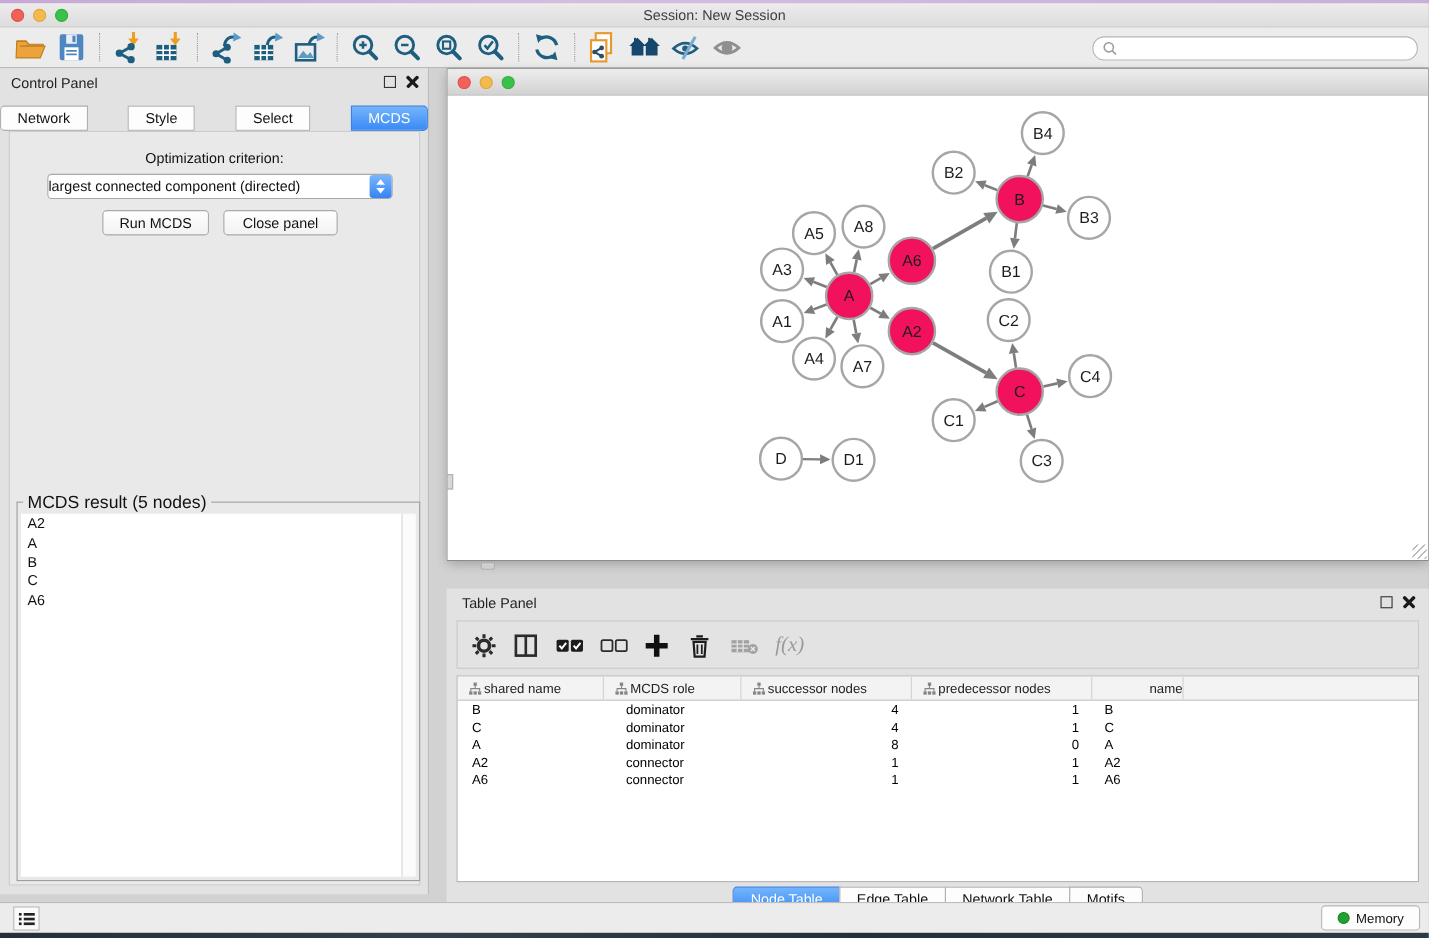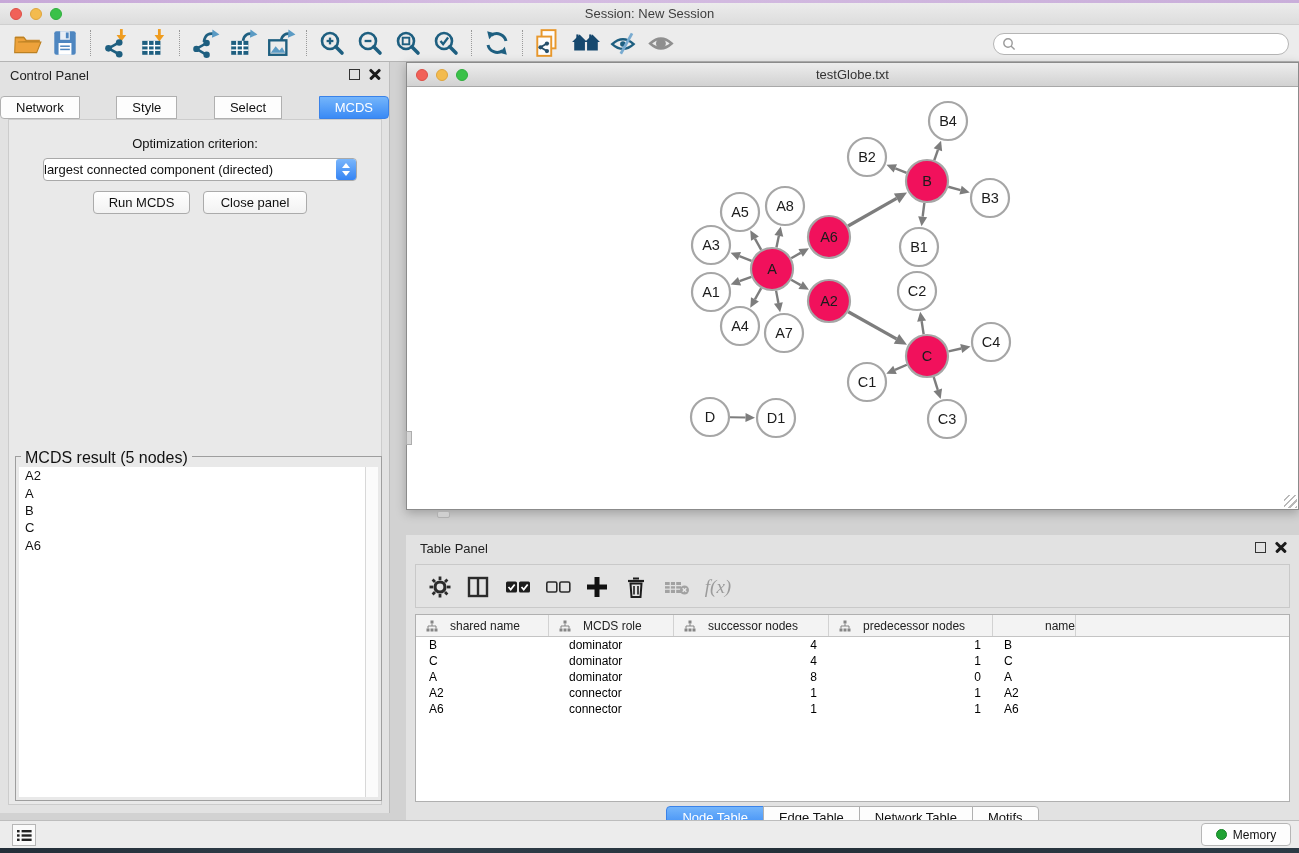--- a/index.html
+++ b/index.html
@@ -76,21 +76,21 @@
   .divider-grip { position:absolute; left:437px; top:449px; width:13px; height:7px; background:#cfcfcf; border:1px solid #b0b0b0; border-radius:2px; }
 
   
   .table-panel { position:absolute; left:406px; top:473px; width:893px; height:378px; background:#e2e2e2; }
   .tp-toolbar { position:absolute; left:9px; top:29px; width:875px; height:44px; background:#e3e3e3; border:1px solid #c9c9c9; }
   .tp-icon { position:absolute; top:0; height:44px; display:flex; align-items:center; justify-content:center; }
   .fx-label { font-family:"Liberation Serif","DejaVu Serif",serif; font-style:italic; font-size:19px; color:#9b9b9b; }
 
   .data-table { position:absolute; left:9px; top:79px; width:875px; height:188px; background:#fff; border:1px solid #b0b0b0; overflow:hidden; }
   .thead { display:flex; height:22px; background:#f3f3f3; border-bottom:1px solid #c4c4c4; }
-  .th { display:flex; align-items:center; font-size:12px; color:#222; border-right:1px solid #d2d2d2; padding-left:10px; gap:12px; }
+  .th { display:flex; align-items:center; font-size:12px; color:#222; border-right:1px solid #d2d2d2; padding-left:10px; gap:2px; }
   .th.center { justify-content:flex-end; padding-left:0; }
   .trow { display:flex; height:16px; align-items:center; }
   .td { font-size:12px; color:#000; overflow:hidden; white-space:nowrap; }
   .td.left { padding-left:13px; } .td.left2 { padding-left:20px; }
   .td.right { text-align:right; padding-right:12px; }
   .td.name { padding-left:11px; }
 
   .tp-tabs { position:absolute; left:0; right:0; top:271px; display:flex; justify-content:center; }
 
   
@@ -308,21 +308,20 @@
       </div>
     </div>
 
     <div class="network-window">
       <div class="nw-titlebar">
         <div class="lights">
           <span class="light red"></span>
           <span class="light yellow"></span>
           <span class="light green"></span>
         </div>
-        <div class="title">testGlobe.txt</div>
       </div>
       <div class="nw-canvas">
         <svg id="graph-svg" viewBox="0 0 891 422">
             <line x1="344.4146596993366" y1="189.76168568713538" x2="332.5387672350107" y2="194.2394812064714" stroke="#7d7d7d" stroke-width="2.4"></line>
             <polygon points="323.64964301426966,197.5911182077344 330.95114970809664,190.02884341769933 334.1263847619248,198.45011899524346" fill="#7d7d7d"></polygon>
             <line x1="344.52754906265756" y1="173.94526520498002" x2="332.38226152677026" y2="169.1667914203686" stroke="#7d7d7d" stroke-width="2.4"></line>
             <polygon points="323.5418849856451,165.68861048615543 334.0298209166607,164.97924463773037 330.73470213687983,173.35433820300685" fill="#7d7d7d"></polygon>
             <line x1="354.230235352432" y1="201.1836432784806" x2="347.930810079583" y2="212.4044945457428" stroke="#7d7d7d" stroke-width="2.4"></line>
             <polygon points="343.2802298908604,220.6883405069049 344.00688304534833,210.20158814055844 351.8547371138177,214.60740095092717" fill="#7d7d7d"></polygon>
             <line x1="354.230235352432" y1="162.8163567215194" x2="347.930810079583" y2="151.5955054542572" stroke="#7d7d7d" stroke-width="2.4"></line>

